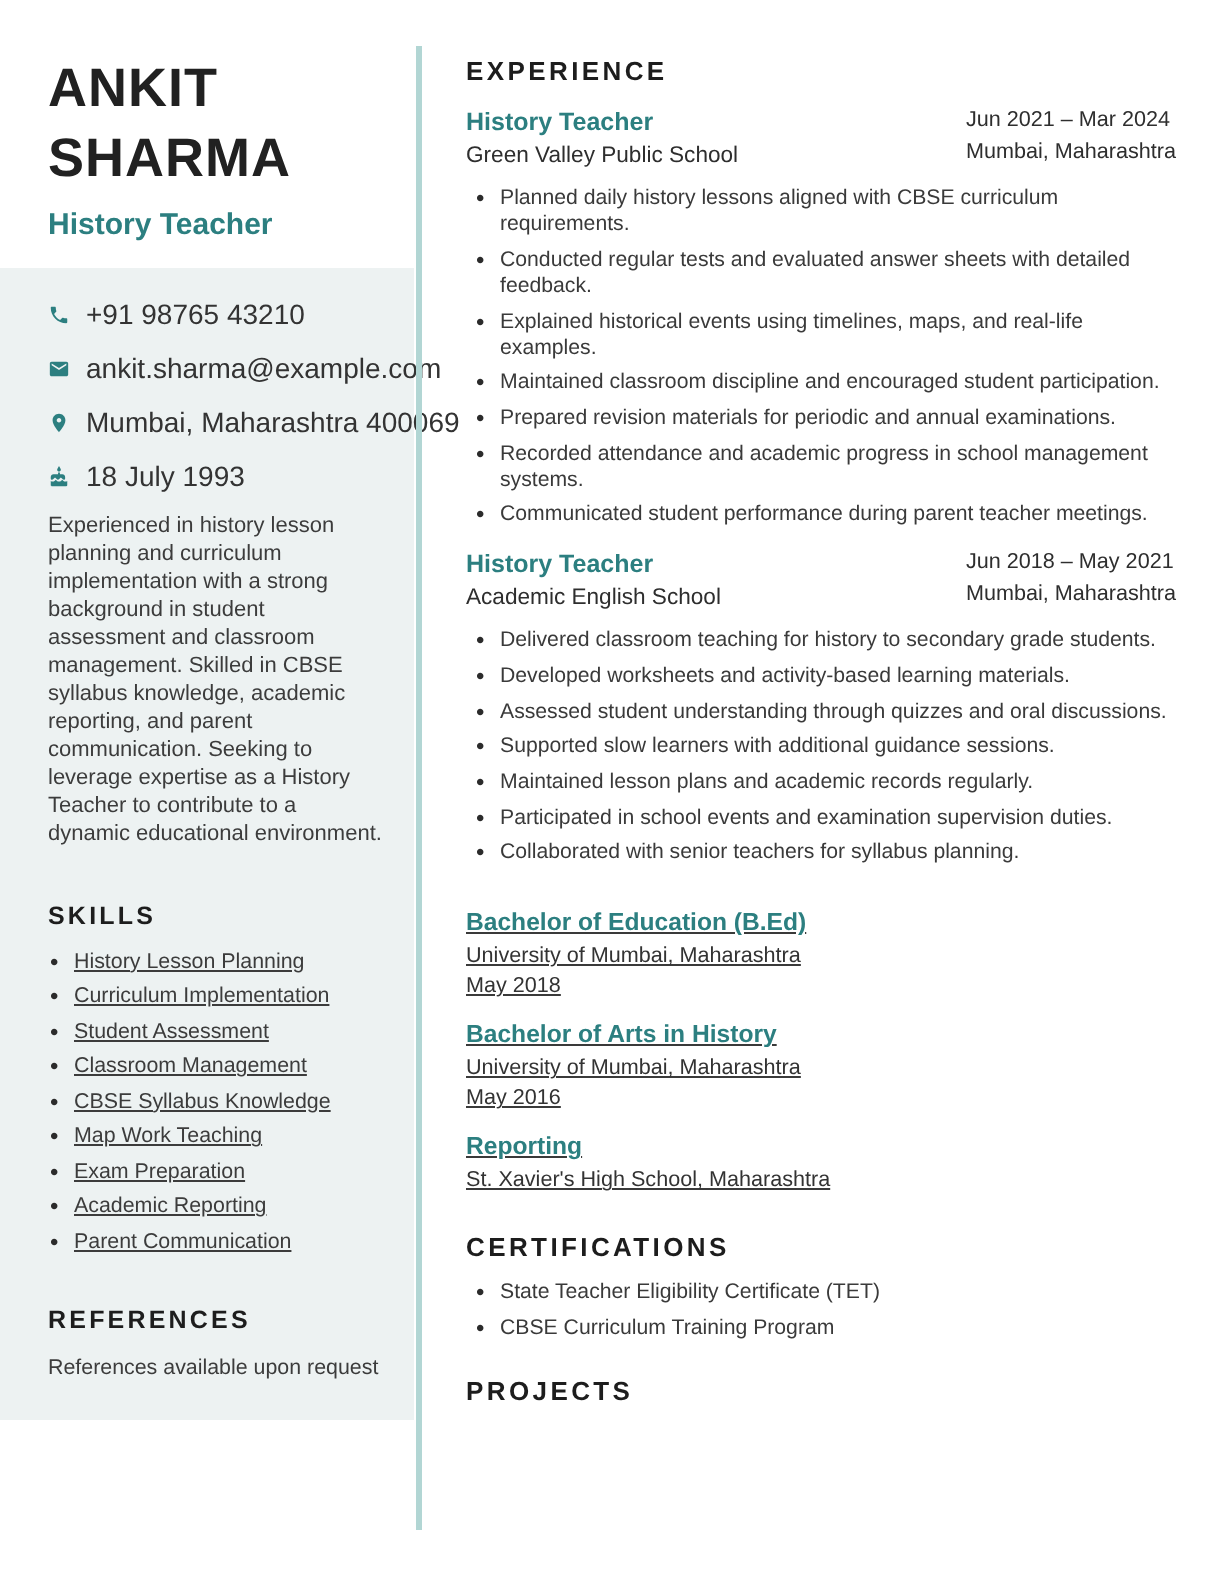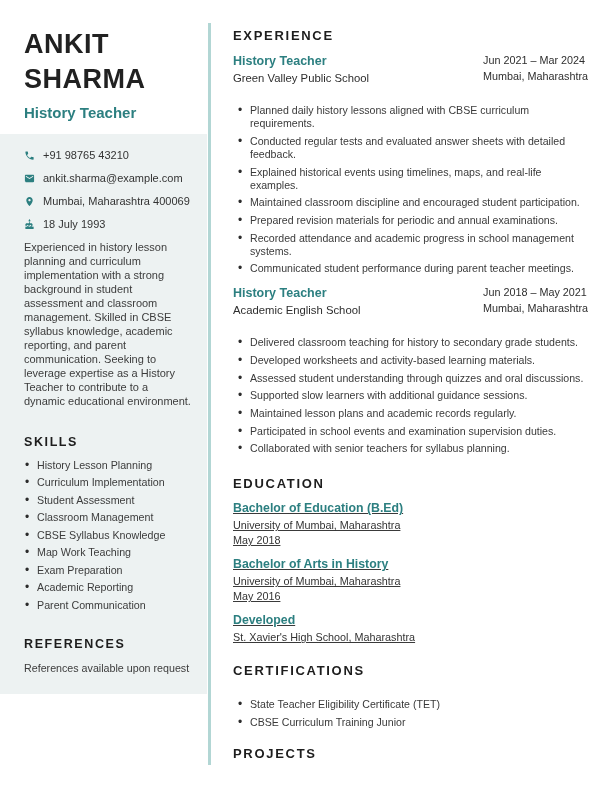--- a/index.html
+++ b/index.html
@@ -22,30 +22,30 @@
     line-height:1.3; letter-spacing:0.5px;
   }
   .role-title { margin-top:7px; font-size:15px; font-weight:700; color:#2c7f80; }
   .side-panel {
     background:#edf2f2; flex:1 1 auto;
     padding:15px 16px 20px 24px;
   }
   .contact-row { display:flex; align-items:center; margin-bottom:11px; }
   .contact-row .cicon { width:11px; height:11px; flex:0 0 11px; margin-right:8px; display:inline-block; }
   .cicon svg { width:11px; height:11px; display:block; fill:#2c7f80; }
-  .contact-text { font-size:11px; color:#333333; white-space:nowrap; }
+  .contact-text { font-size:14px; color:#333333; white-space:nowrap; }
   .summary { margin-top:10px; font-size:11px; line-height:1.27; color:#3c3c3c; }
   .side-heading {
     margin-top:26px; font-size:12.5px; font-weight:800;
     letter-spacing:1.6px; color:#1d1d1d;
   }
   .skill-list { list-style:none; margin-top:10px; }
   .skill-list li {
     position:relative; padding-left:13px; font-size:10.7px;
-    color:#3c3c3c; margin-bottom:5.5px;
+    color:#3c3c3c; margin-bottom:5.5px;text-decoration:underline;
   }
   .skill-list li::before {
     content:"•"; position:absolute; left:1px; top:-1px; color:#2b2b2b; font-size:12px;
   }
   .references-text { margin-top:11px; font-size:10.7px; color:#3c3c3c; }
   
   .v-divider {
     position:absolute; left:208px; top:23px; width:3px; height:742px;
     background:#b2d6d4;
   }
@@ -54,21 +54,21 @@
   .section-heading {
     font-size:13px; font-weight:800; letter-spacing:1.7px; color:#1d1d1d;
   }
   .job { margin-top:11px; }
   .job-header { display:flex; justify-content:space-between; align-items:flex-start; }
   .job-title { font-size:12.5px; font-weight:700; color:#2c7f80; }
   .job-company { margin-top:4px; font-size:11.3px; color:#2e2e2e; }
   .job-meta { text-align:left; }
   .job-dates { font-size:10.8px; color:#2e2e2e; }
   .job-location { margin-top:4px; font-size:10.8px; color:#2e2e2e; }
-  .bullet-list { list-style:none; margin-top:20px; padding-left:0; }
+  .bullet-list { list-style:none; margin-top:9px; padding-left:0; }
   .bullet-list li {
     position:relative; padding-left:17px; font-size:10.6px;
     line-height:1.24; color:#3a3a3a; margin-bottom:4.5px;
   }
   .bullet-list li::before {
     content:"•"; position:absolute; left:5px; top:-1px; color:#2b2b2b; font-size:12px;
   }
   .education-section { margin-top:21px; }
   .edu-entry { margin-top:10px;text-decoration:underline; }
   .edu-degree { font-size:12.3px; font-weight:700; color:#2c7f80; }
@@ -195,43 +195,42 @@
           <li>Assessed student understanding through quizzes and oral discussions.</li>
           <li>Supported slow learners with additional guidance sessions.</li>
           <li>Maintained lesson plans and academic records regularly.</li>
           <li>Participated in school events and examination supervision duties.</li>
           <li>Collaborated with senior teachers for syllabus planning.</li>
         </ul>
       </div>
     </section>
 
     <section class="education-section">
-      <div class="section-heading">EDUCATION</div>
 
       <div class="edu-entry">
         <div class="edu-degree">Bachelor of Education (B.Ed)</div>
         <div class="edu-school">University of Mumbai, Maharashtra</div>
         <div class="edu-date">May 2018</div>
       </div>
       <div class="edu-entry">
         <div class="edu-degree">Bachelor of Arts in History</div>
         <div class="edu-school">University of Mumbai, Maharashtra</div>
         <div class="edu-date">May 2016</div>
       </div>
       <div class="edu-entry">
-        <div class="edu-degree">Developed</div>
+        <div class="edu-degree">Reporting</div>
         <div class="edu-school">St. Xavier's High School, Maharashtra</div>
       </div>
     </section>
 
     <section class="cert-section">
       <div class="section-heading">CERTIFICATIONS</div>
       <ul class="bullet-list">
         <li>State Teacher Eligibility Certificate (TET)</li>
-        <li>CBSE Curriculum Training Junior</li>
+        <li>CBSE Curriculum Training Program</li>
       </ul>
     </section>
 
     <section class="projects-section">
       <div class="section-heading">PROJECTS</div>
     </section>
 
   </main>
 </div>
 

